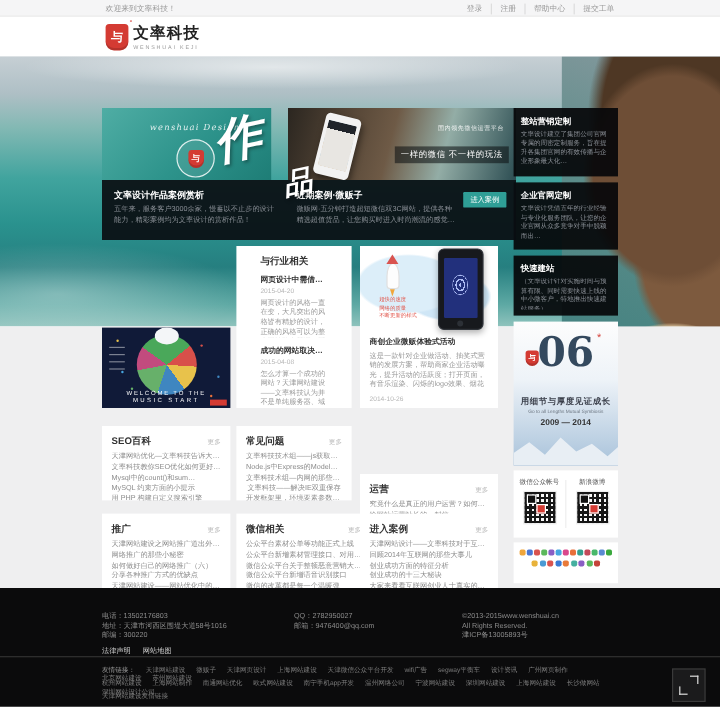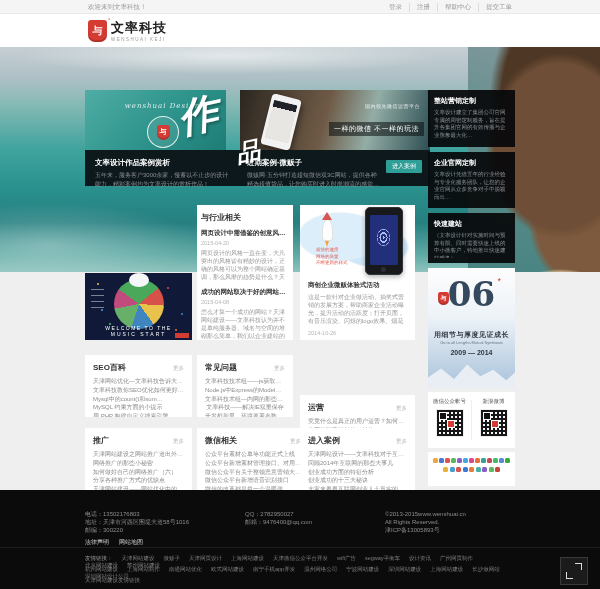--- a/index.html
+++ b/index.html
@@ -62,21 +62,21 @@
   .hand-phone{position:absolute;left:26px;top:6px;width:30px;height:52px;background:#f2f2f2;border-radius:4px;
     transform:rotate(14deg);box-shadow:2px 3px 6px rgba(0,0,0,.45);}
   .hand-phone .scr{position:absolute;left:3px;top:6px;right:3px;bottom:7px;border-radius:1px;
     background:linear-gradient(#20242a 0 7px,#e8e6e2 7px),
                repeating-linear-gradient(0deg,#c9a06a 0 5px,#7fa8b8 5px 10px,#e0ddd8 10px 15px);}
   .tag-small{position:absolute;right:10px;top:13px;font-size:5px;color:rgba(255,255,255,.85);letter-spacing:.5px;}
   .tag-big{position:absolute;right:6px;top:32px;font-size:7px;color:#fff;background:rgba(10,12,14,.55);
     padding:2px 5px;letter-spacing:.5px;}
 
   
-  .caption{position:absolute;left:85px;top:150px;width:345px;height:36px;background:rgba(10,13,17,.92);z-index:4;}
+  .caption{position:absolute;left:85px;top:150px;width:345px;height:50px;background:rgba(10,13,17,.92);z-index:4;}
   .cap-title{font-size:7.5px;font-weight:bold;color:#fff;margin-bottom:3px;}
   .cap-body{font-size:6px;line-height:8.5px;color:#8a8f96;overflow:hidden;}
   .cap-left{position:absolute;left:10px;top:8px;width:138px;}
   .cap-left .cap-body{height:26px;}
   .cap-right{position:absolute;left:162px;top:8px;width:132px;}
   .cap-right .cap-body{height:26px;}
   .case-btn{position:absolute;right:8px;top:10px;background:#2f9e96;color:#fff;font-size:6px;
     padding:2px 6px;cursor:pointer;border-radius:1px;}
 
   
@@ -104,21 +104,21 @@
   .illu-lines span{display:block;width:13px;height:1px;background:rgba(255,255,255,.45);margin-bottom:5px;}
   .illu-lines{position:absolute;left:6px;top:16px;}
   .stars{position:absolute;left:12px;top:10px;width:2px;height:2px;border-radius:50%;background:#e8c24b;
     box-shadow:70px 4px 0 #d8504a, 84px 30px 0 #3f86c0, 12px 40px 0 #67b06a, 78px 46px 0 #e8703a, 4px 26px 0 #46a6e0;}
   .illu-t{position:absolute;left:0;right:0;bottom:9px;text-align:center;color:#fff;font-size:5px;letter-spacing:1.5px;}
   .illu-t2{position:absolute;left:0;right:0;bottom:3px;text-align:center;color:#fff;font-size:5px;letter-spacing:2px;}
   .badge-red{position:absolute;right:3px;bottom:2px;width:14px;height:5px;background:#d43b33;}
 
   
   .colB{position:absolute;left:197px;top:205px;width:96px;height:135px;background:#fff;z-index:3;
-    box-sizing:border-box;padding:7px 4px;}
+    box-sizing:border-box;padding:7px 20px;}
   .art-t{font-size:6.5px;font-weight:bold;color:#333;white-space:nowrap;overflow:hidden;text-overflow:ellipsis;cursor:pointer;}
   .art-d{font-size:5.5px;color:#b5b5b5;margin:2px 0 3px;}
   .art-b{font-size:6px;line-height:8px;color:#999;overflow:hidden;}
   .colB .a1{margin-top:6px;} .colB .a1 .art-b{height:32px;}
   .colB .a2{margin-top:7px;} .colB .a2 .art-b{height:32px;}
 
   
   .colC{position:absolute;left:300px;top:205px;width:115px;height:135px;background:#fff;z-index:3;
     box-sizing:border-box;padding:0;}
   .c-illu{position:absolute;left:0;top:0;width:115px;height:70px;overflow:visible;

